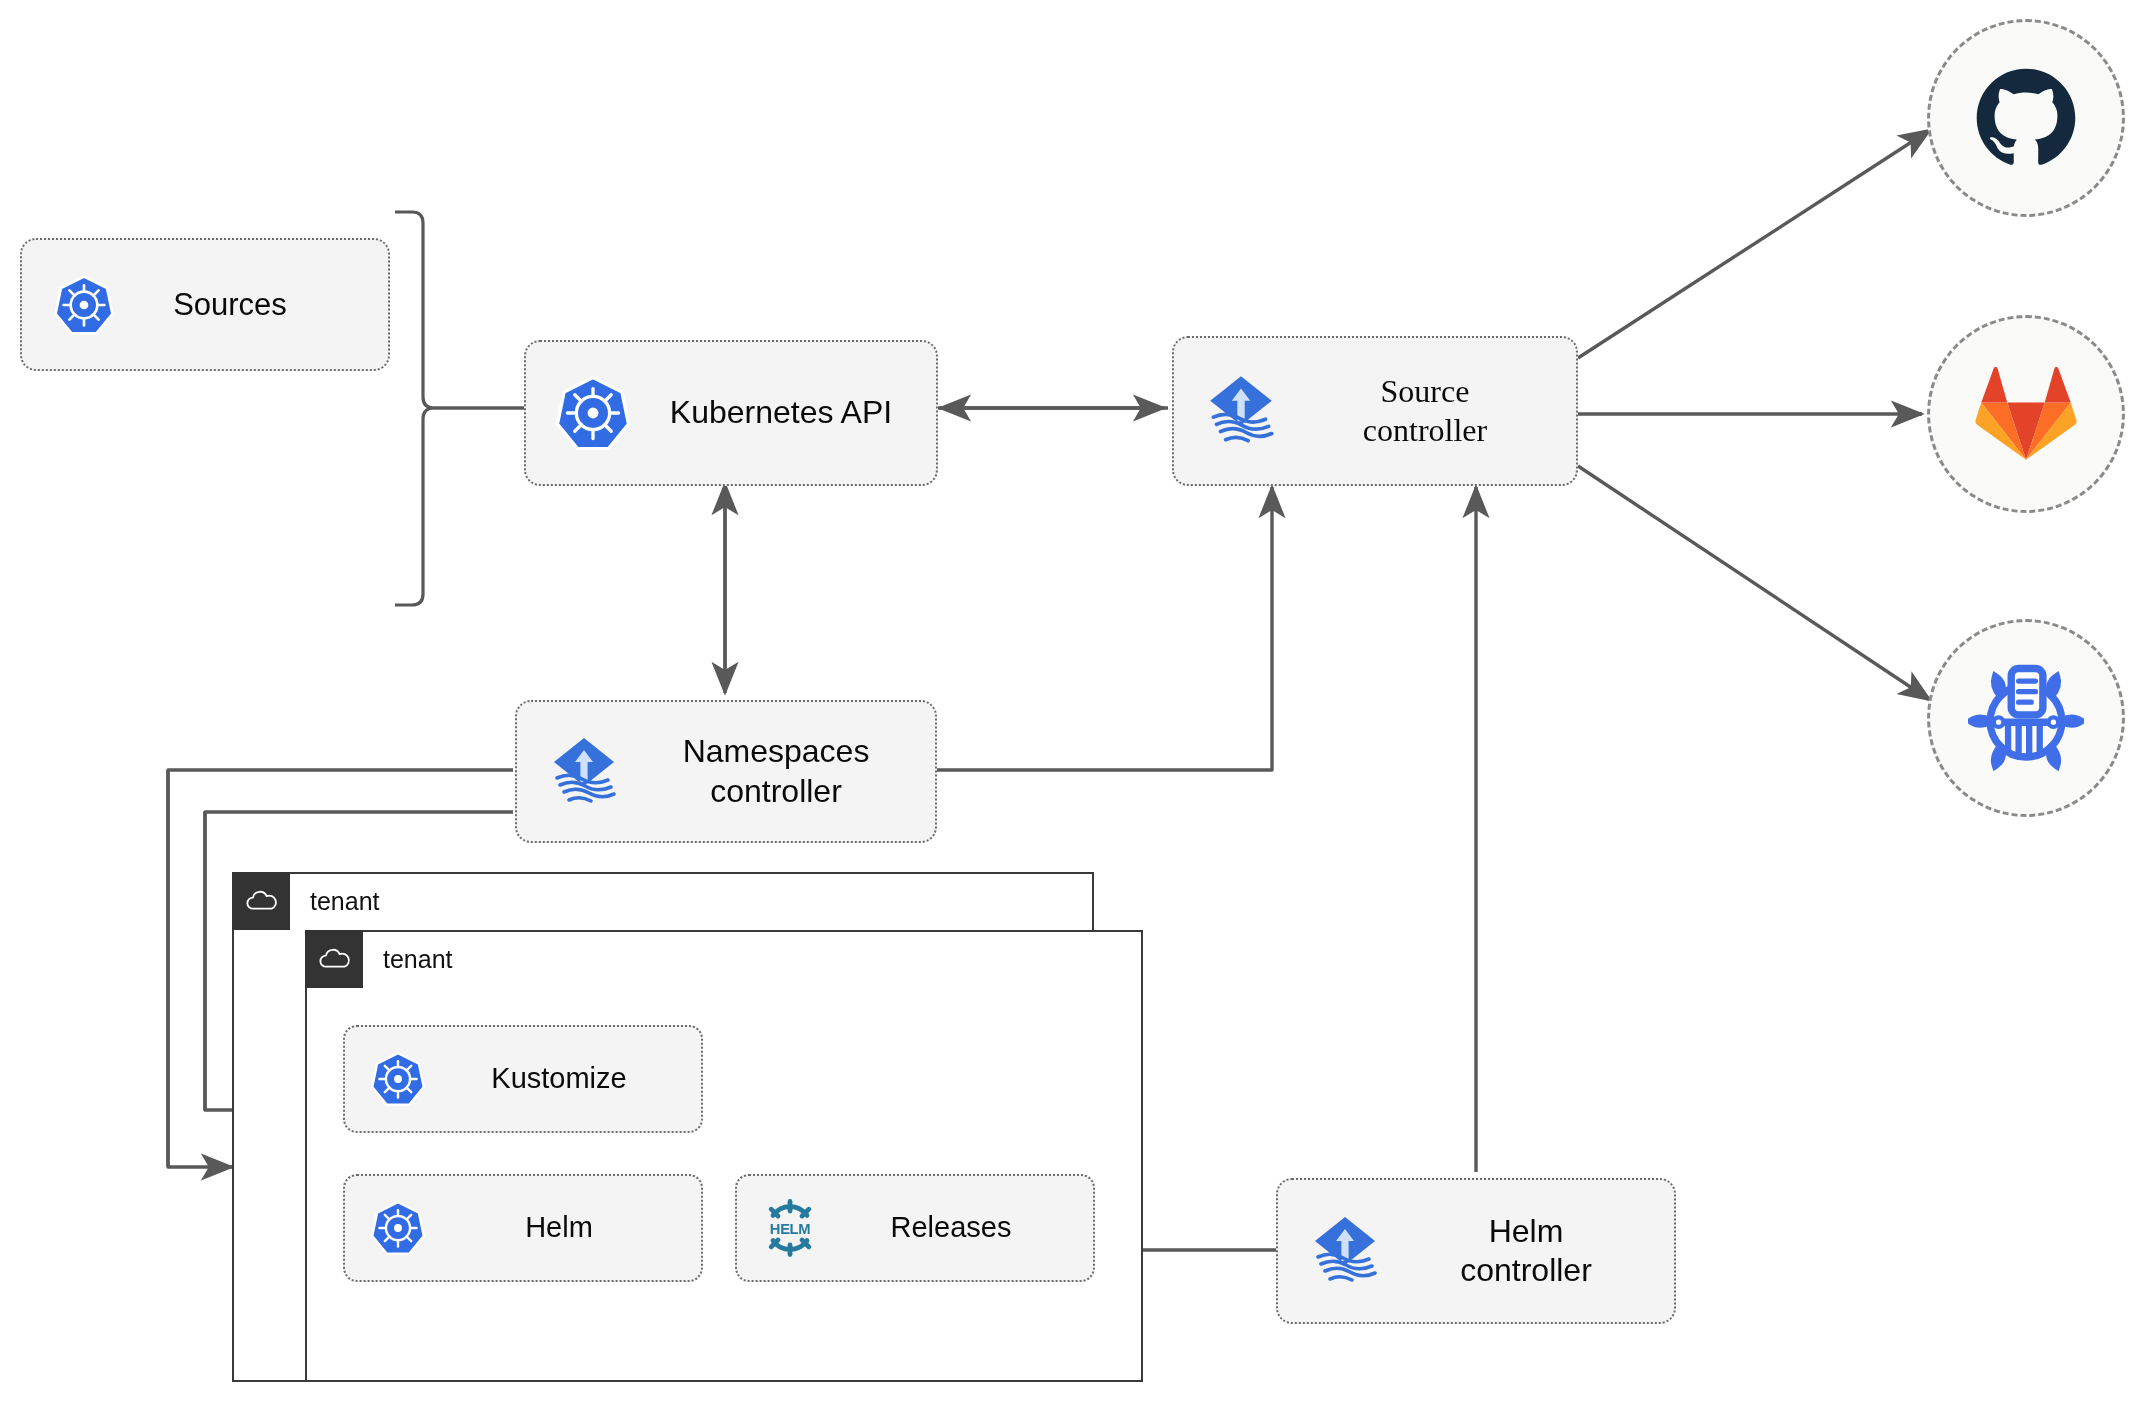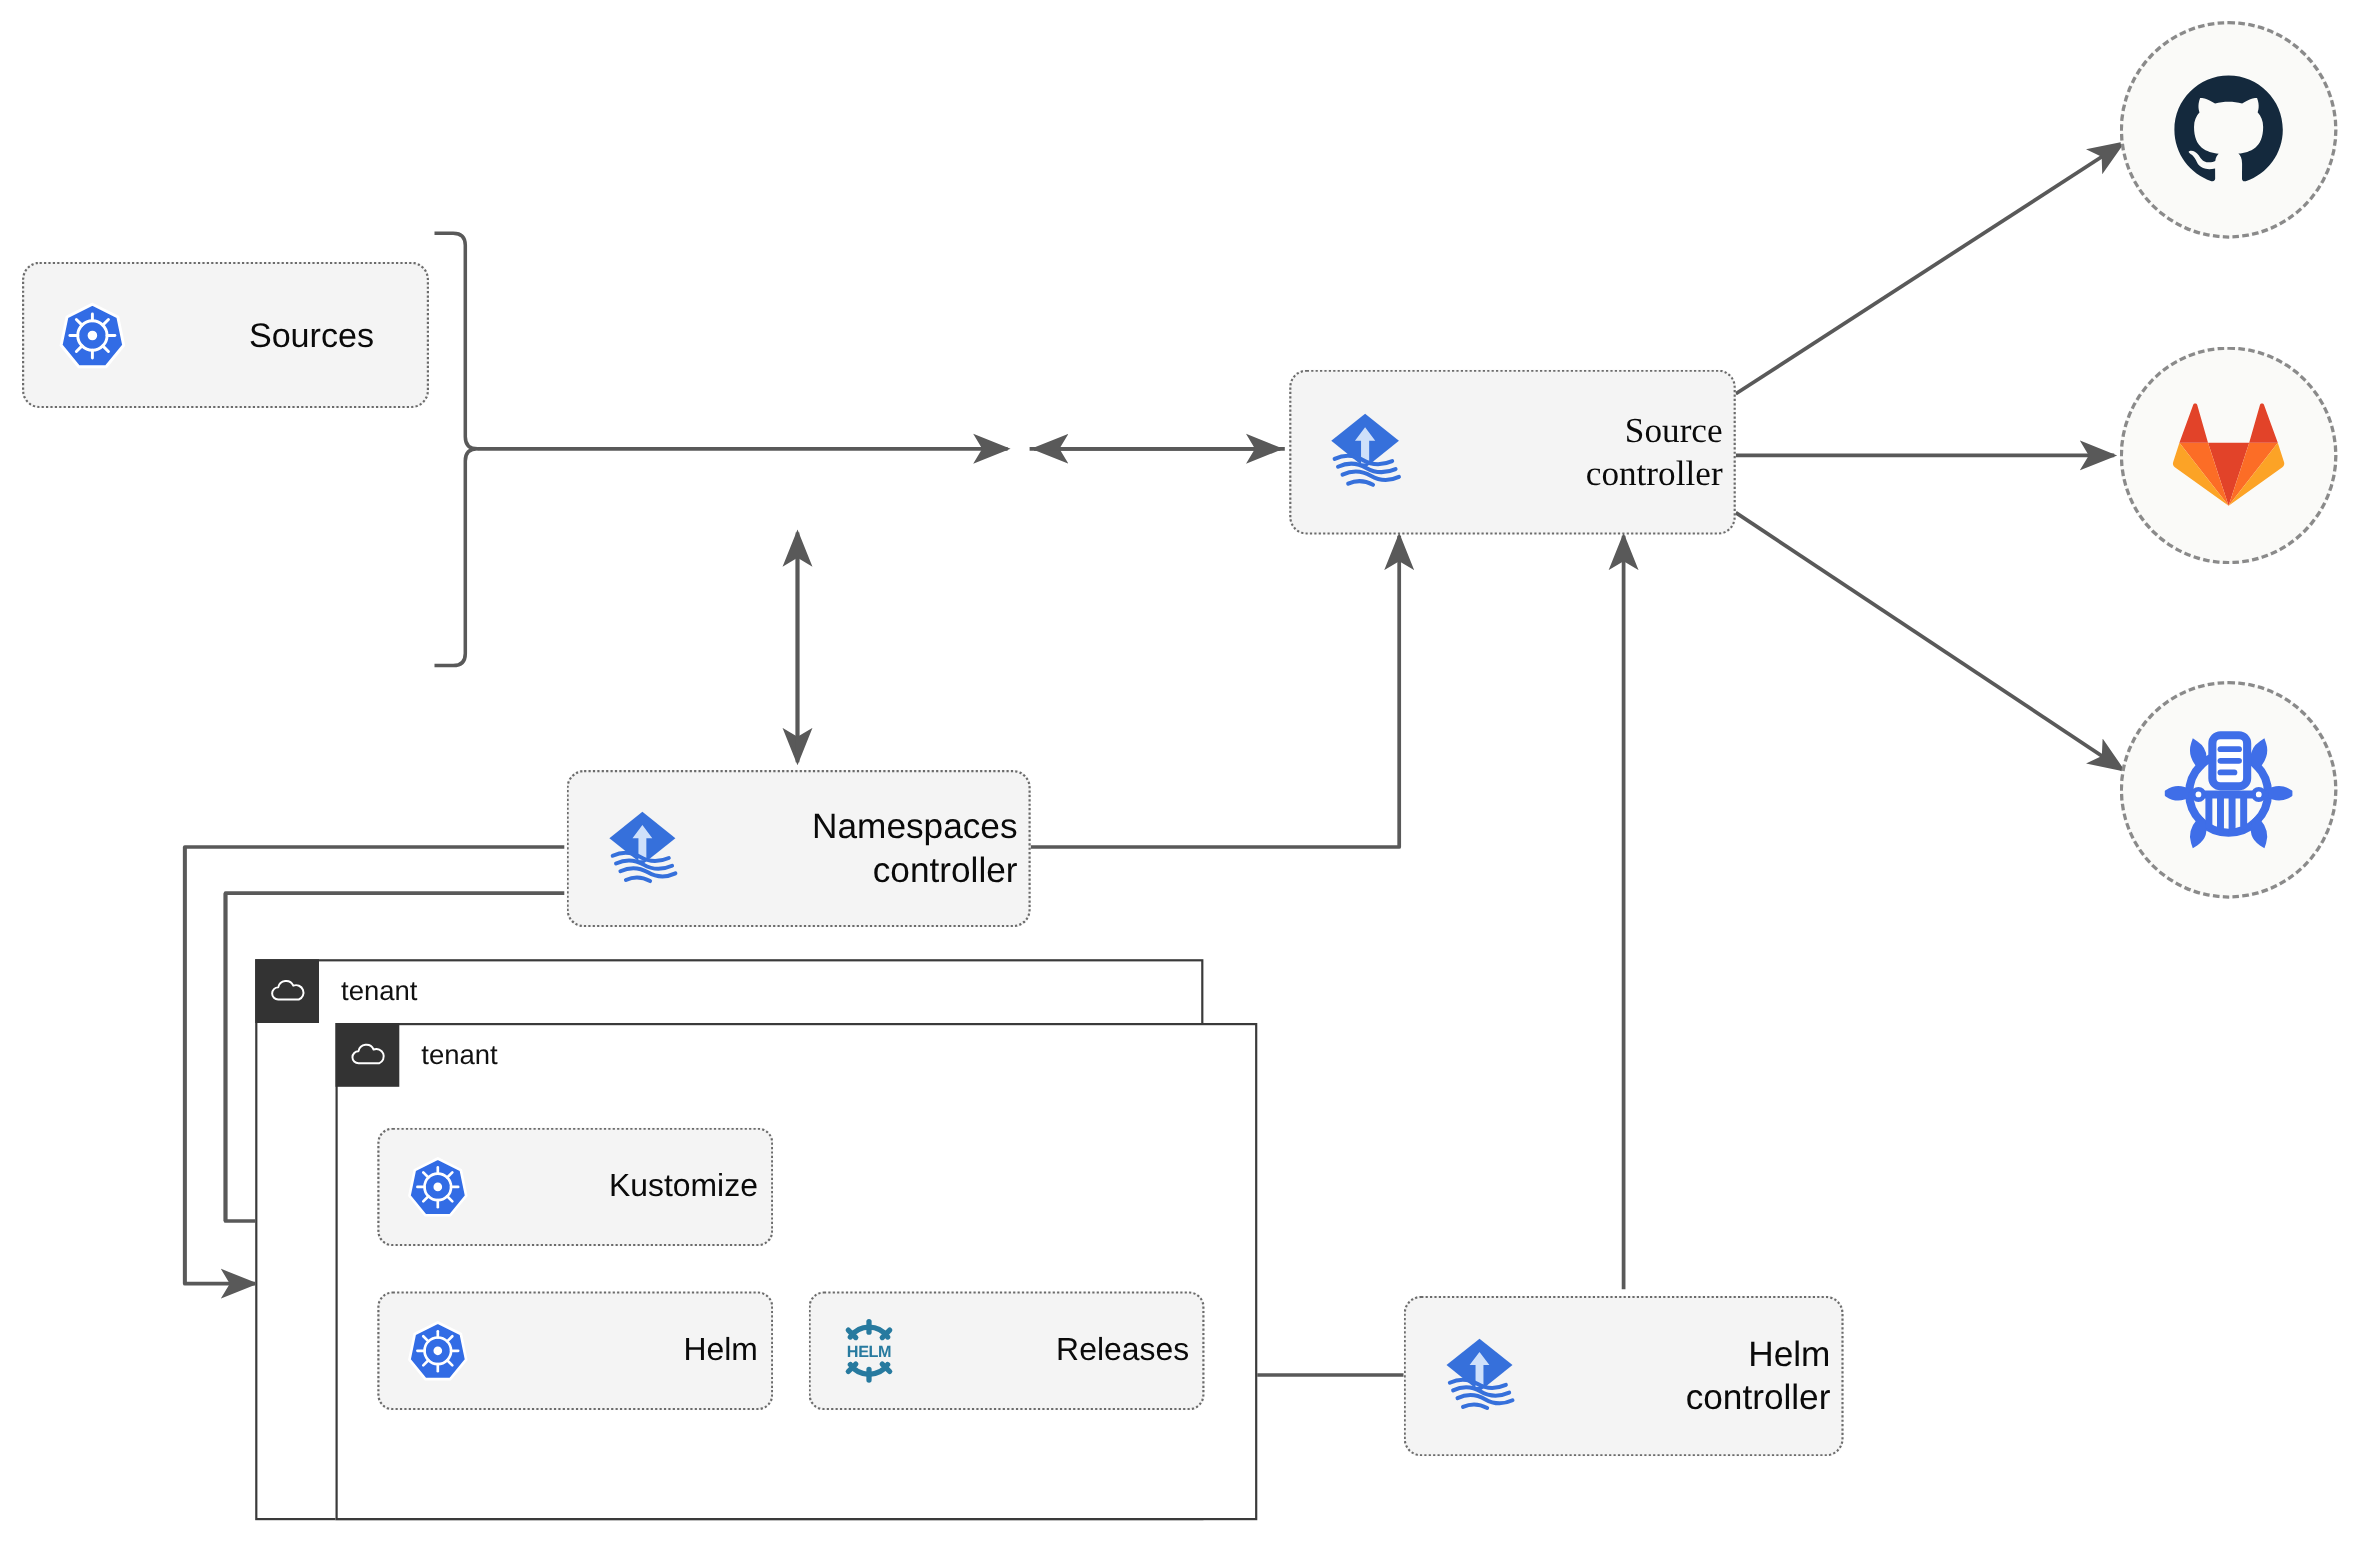--- a/index.html
+++ b/index.html
@@ -37,21 +37,21 @@
     align-items: center;
   }
   .node .ico {
     flex: 0 0 auto;
     display: flex;
     align-items: center;
     justify-content: center;
   }
   .node .lbl {
     flex: 1 1 auto;
-    text-align: right;
+    text-align: center;
     color: #0a0a0a;
     line-height: 1.22;
     white-space: pre-line;
   }
 
   
   .card-src { width: 370px; height: 133px; padding: 0 18px 0 26px; }
   .card-src .ico { width: 72px; height: 72px; }
   .card-src .lbl { font-size: 31px; padding-right: 30px; }
 
@@ -177,20 +177,40 @@
             <path d="M46.6,46.6 L52.4,52.4"></path>
           <path d="M46.6,25.4 L52.4,19.6"></path>
             <path d="M25.4,46.6 L19.6,52.4"></path>
         </g>
       </svg>
     </span>
     <span class="lbl">Sources</span>
   </div>
 
 
+  <div class="node card-proc" style="left:524px; top:340px; width:414px; height:146px;">
+    <span class="ico">
+      <svg viewBox="0 0 72 72" width="80" height="80">
+        <polygon points="36,4 62,17 68,46 50,68 22,68 4,46 10,17" fill="#326CE5" stroke="#ffffff" stroke-width="3"></polygon>
+        <g fill="none" stroke="#ffffff" stroke-width="3" stroke-linecap="round">
+          <circle cx="36" cy="36" r="15"></circle>
+          <circle cx="36" cy="36" r="3.4" fill="#ffffff"></circle>
+          <path d="M36,21 L36,14"></path>
+            <path d="M36,51 L36,59"></path>
+          <path d="M21,36 L13,36"></path>
+            <path d="M51,36 L59,36"></path>
+          <path d="M25.4,25.4 L19.6,19.6"></path>
+            <path d="M46.6,46.6 L52.4,52.4"></path>
+          <path d="M46.6,25.4 L52.4,19.6"></path>
+            <path d="M25.4,46.6 L19.6,52.4"></path>
+        </g>
+      </svg>
+    </span>
+    <span class="lbl">Kubernetes API</span>
+  </div>
 
   <div class="node card-proc" style="left:1172px; top:336px; width:406px; height:150px;font-family:Liberation Serif, serif;">
     <span class="ico">
       <svg viewBox="0 0 80 80" width="82" height="82">
         <polygon points="40,6 70,30 40,54 10,30" fill="#3670DB"></polygon>
         <path d="M40,18 L49,30 L43.6,30 L43.6,50 L36.4,50 L36.4,30 L31,30 Z" fill="#CFE0FA"></path>
         <g stroke="#3670DB" stroke-width="3.6" fill="none" stroke-linecap="round">
           <path d="M13,46 Q26,40 38,47 Q50,54 64,48"></path>
           <path d="M16,53 Q29,47 41,54 Q53,61 67,55"></path>
           <path d="M20,60 Q33,54 45,61 Q57,68 70,62"></path>

